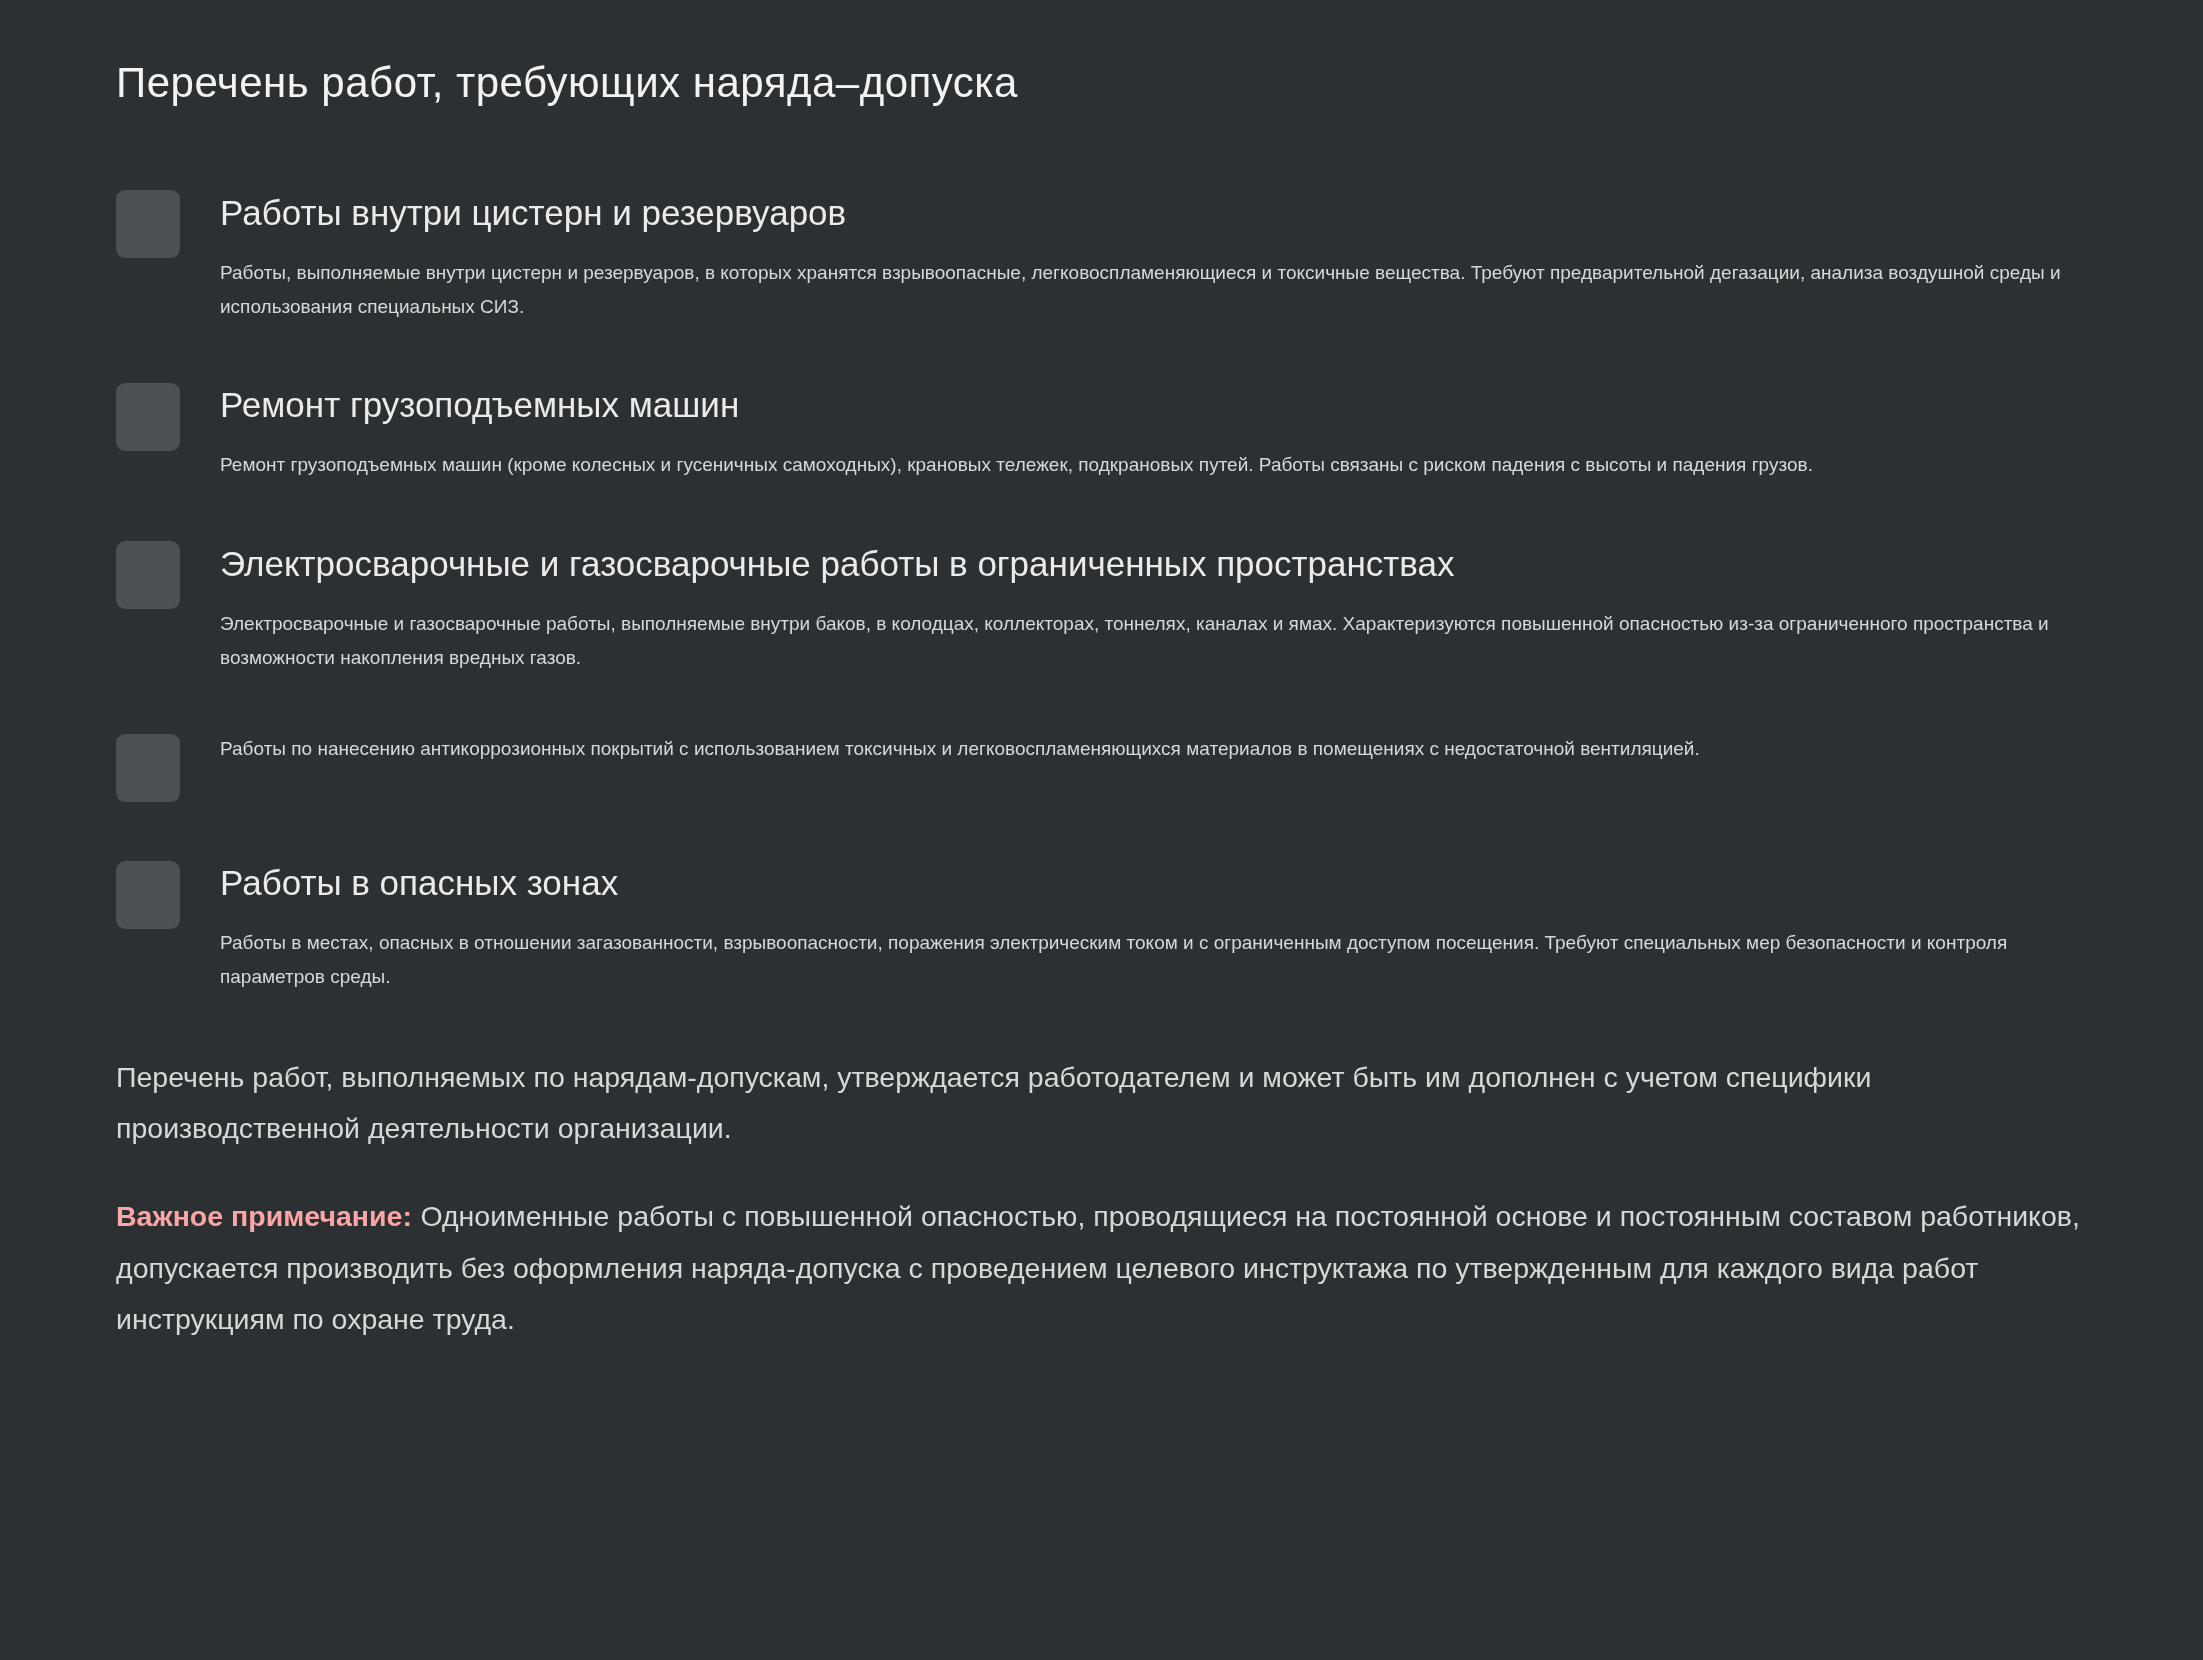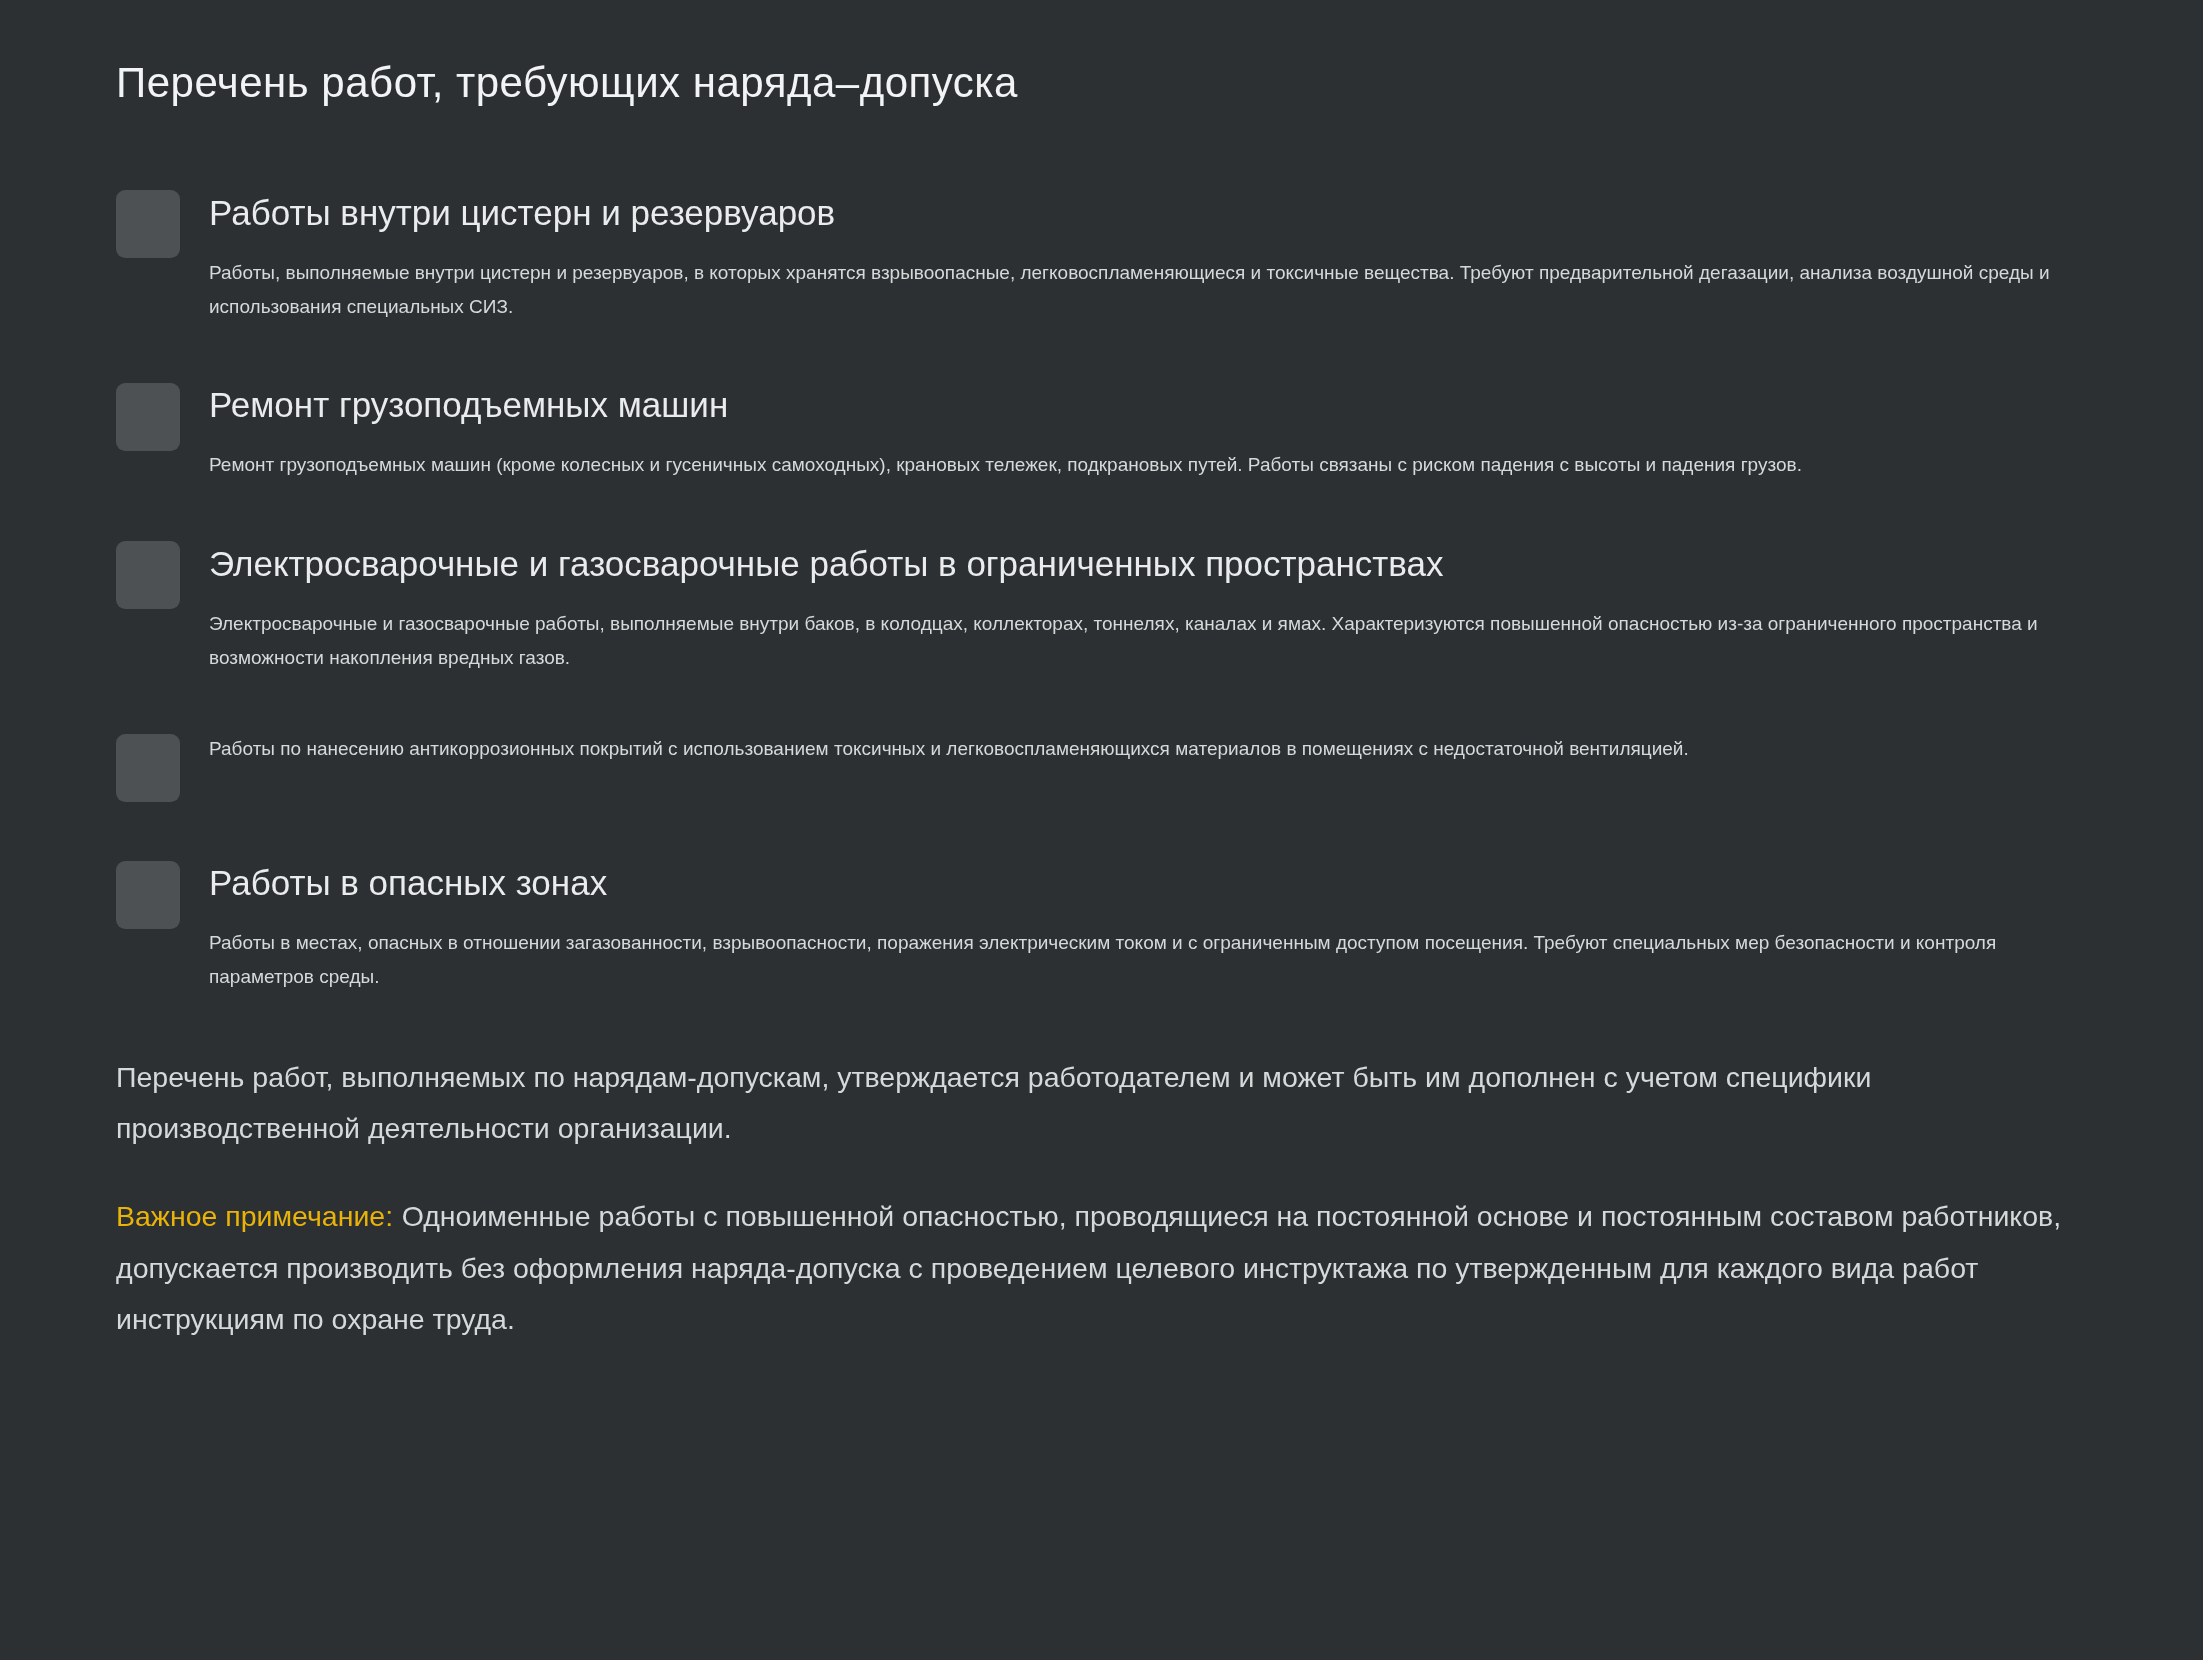--- a/index.html
+++ b/index.html
@@ -22,21 +22,21 @@
     font-size: 42px;
     font-weight: 400;
     line-height: 1.25;
     color: #f2f3f4;
     letter-spacing: 0.5px;
     margin-bottom: 79px;
   }
   .work-item {
     display: flex;
     align-items: flex-start;
-    gap: 29px;
+    gap: 40px;
     margin-bottom: 57px;
   }
   .checkbox {
     flex: 0 0 auto;
     width: 64px;
     height: 68px;
     margin-top: 1.8px;
     background: #4d5154;
     border: none;
     border-radius: 9.2px;
@@ -57,22 +57,22 @@
   }
   .footer-paragraph {
     font-size: 28.5px;
     line-height: 1.8;
     color: #d6d9da;
     margin-top: 13px;
     margin-bottom: 37px;
     max-width: 1993px;
   }
   .note-label {
-    font-weight: 400;
-    color: #eab308;
+    font-weight: 700;
+    color: #fca5a5;
     margin-right: 0.3em;
   }
 </style>
 </head>
 <body>
 
 <div class="page">
 
   <h1 class="page-title">Перечень работ, требующих наряда–допуска</h1>
 

